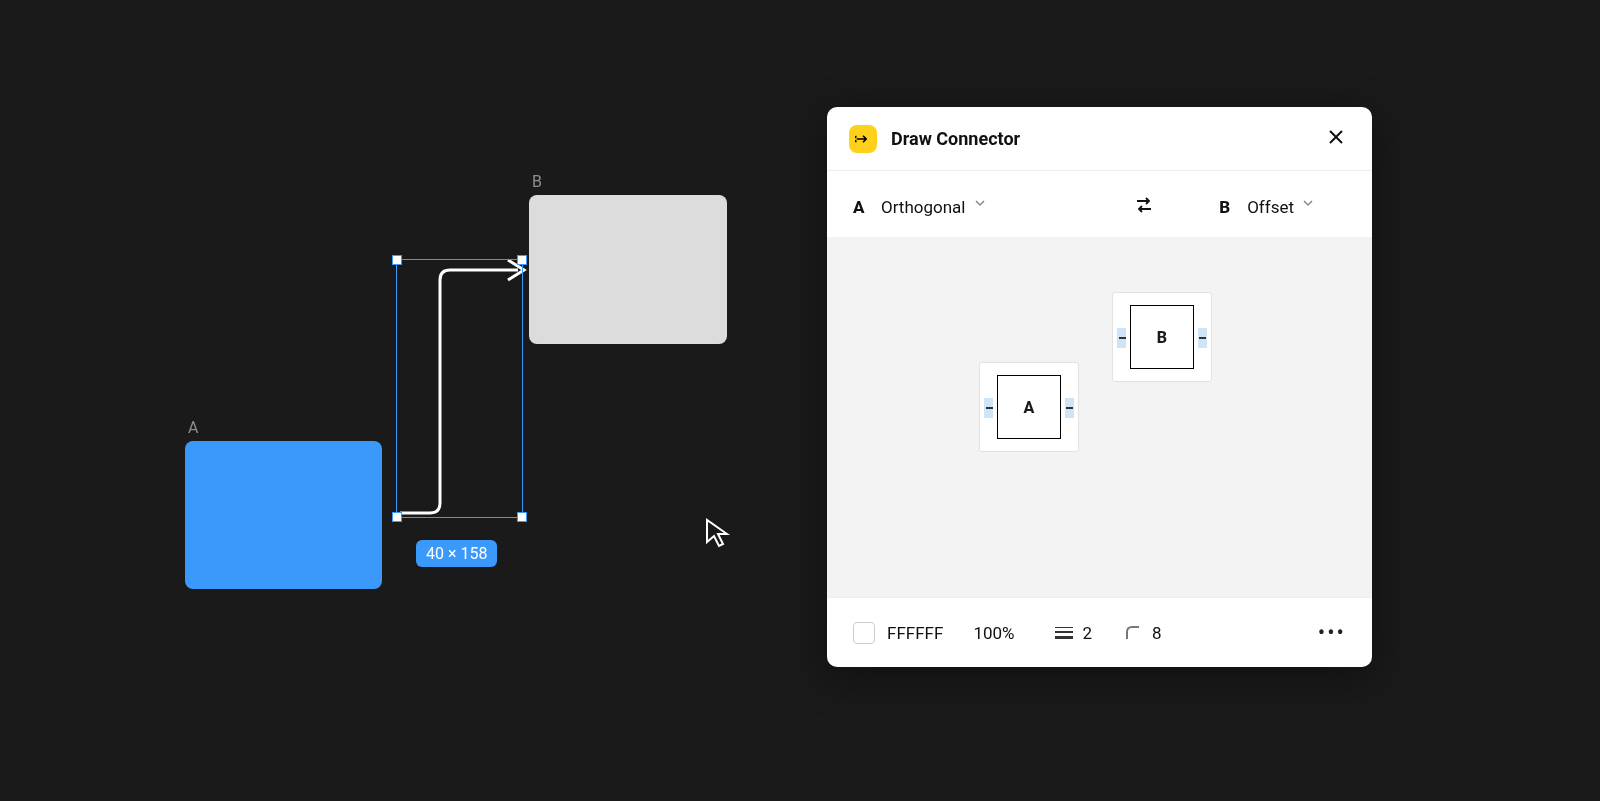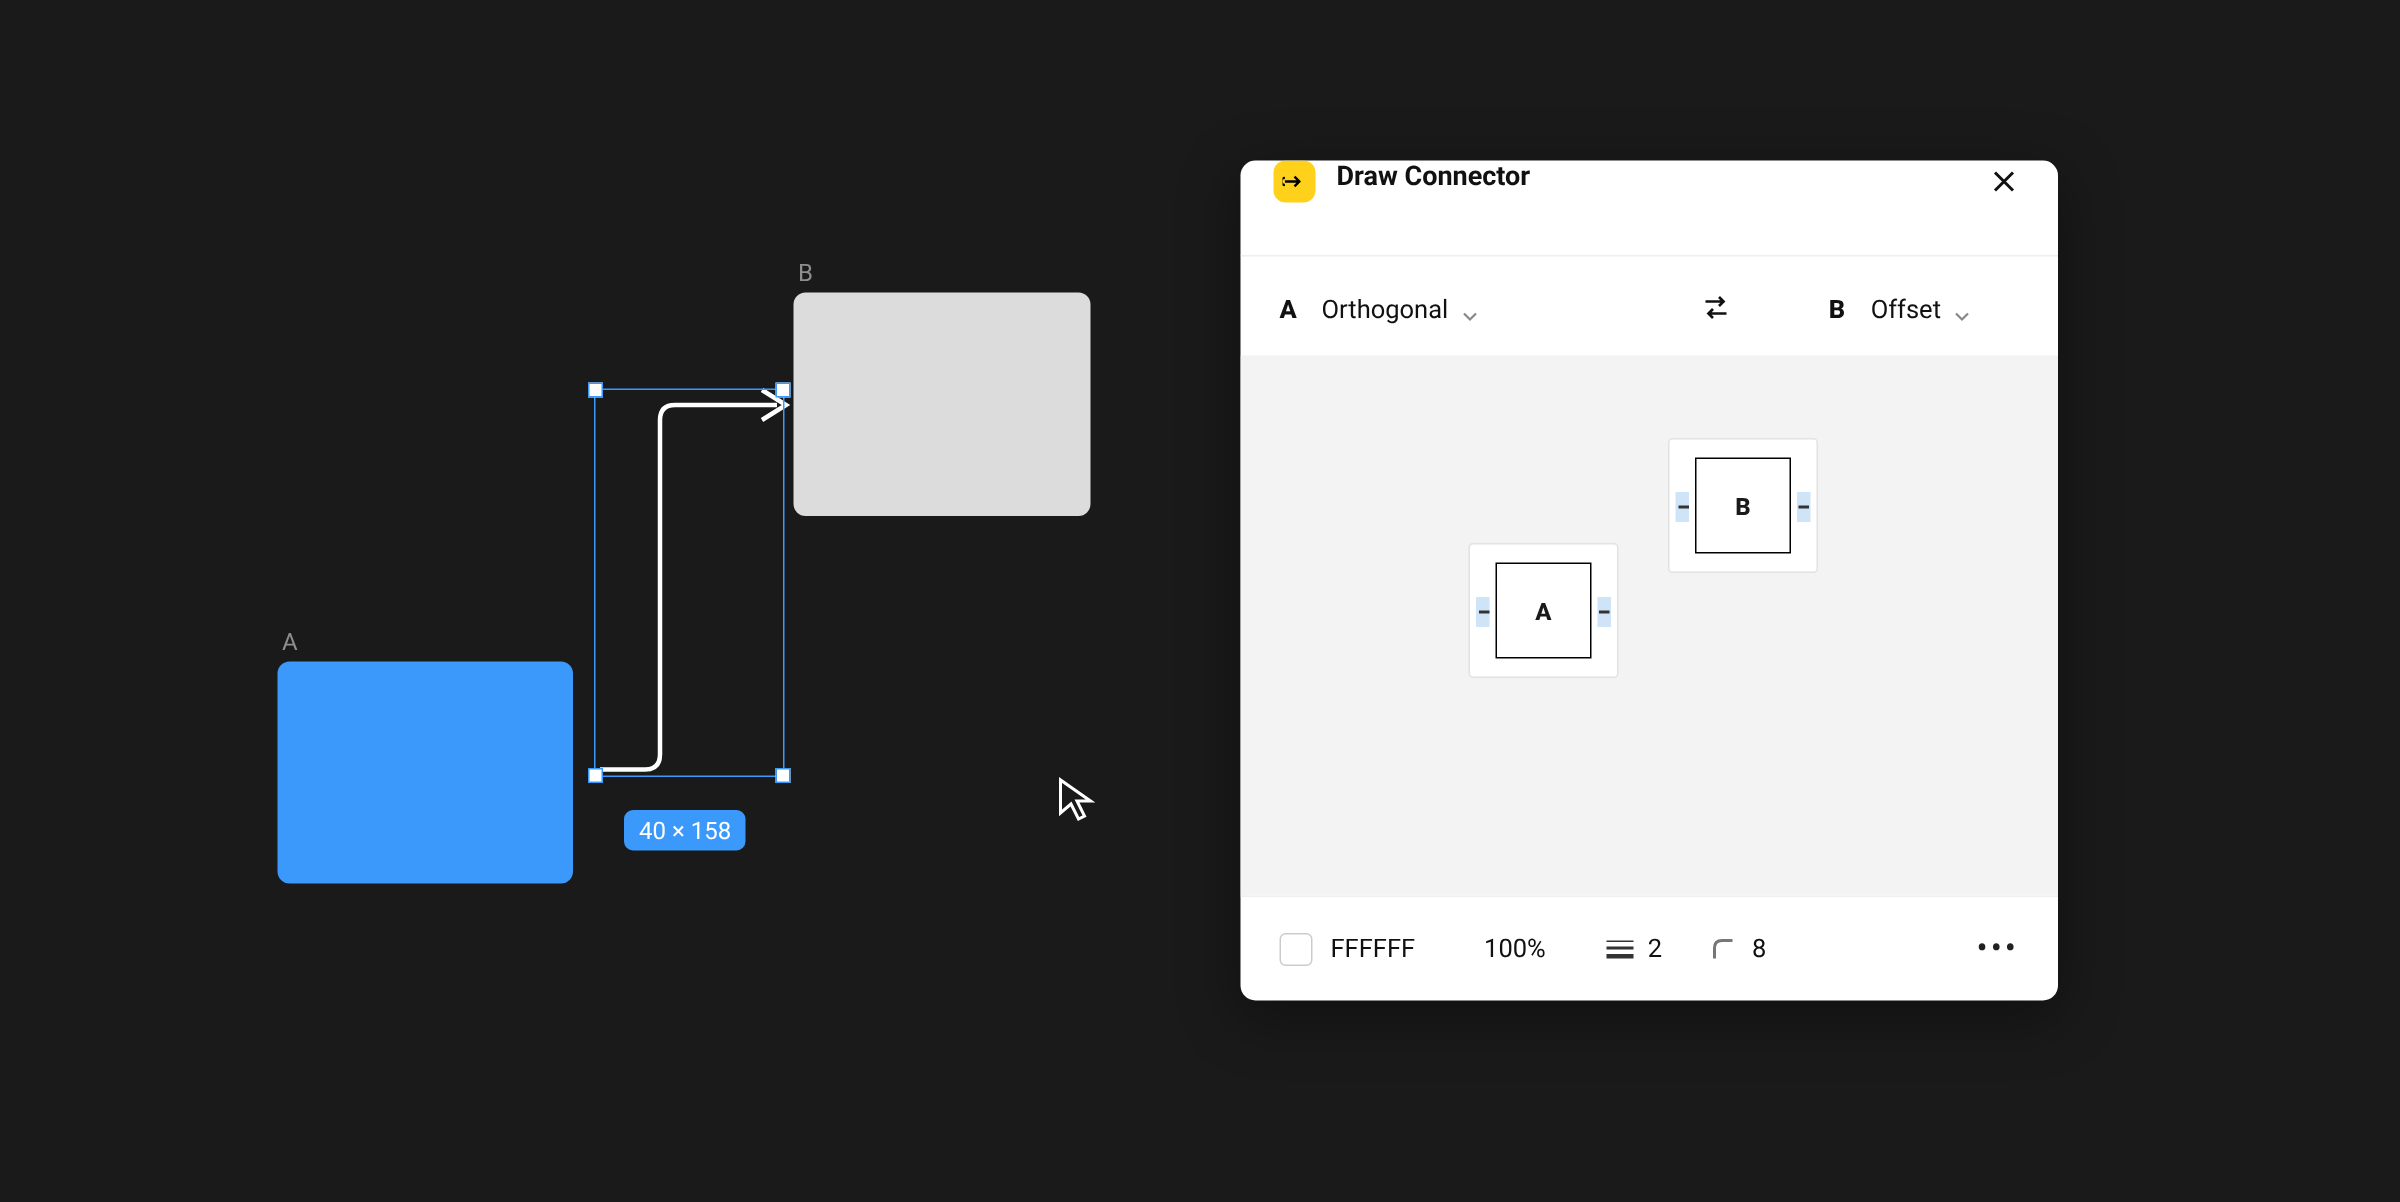--- a/index.html
+++ b/index.html
@@ -48,39 +48,39 @@
   
   .panel {
     position:absolute; left:827px; top:107px;
     width:545px; height:560px;
     background:#fff; border-radius:10px;
     box-shadow:0 10px 40px rgba(0,0,0,.4);
     display:flex; flex-direction:column;
     overflow:hidden;
   }
   .panel-header {
-    height:64px; display:flex; 
+    height:64px; display:flex; align-items:center;
     padding:0 22px; border-bottom:1px solid #eee;
   }
   .plugin-icon {
     width:28px; height:28px; border-radius:8px; background:#ffd11a;
     display:flex; align-items:center; justify-content:center;
     margin-right:14px; font-size:15px; font-weight:700;
   }
   .panel-title { font-size:18px; font-weight:700; color:#111; flex:1; }
   .close-btn { cursor:pointer; padding:4px; }
 
   .panel-row {
     display:flex; align-items:center;
     padding:18px 26px 12px 26px;
     gap:12px;
   }
   .end-label { font-weight:800; font-size:17px; width:16px; color:#111; }
   .dropdown {
-    display:flex; align-items:flex-end; gap:8px;
+    display:flex; align-items:flex-start; gap:8px;
     font-size:17px; color:#111; cursor:pointer;
     padding:4px 0;
   }
   .dropdown .chev { color:#888; }
   .swap-btn { cursor:pointer; padding:4px; }
 
   .offset-row {
     display:flex; align-items:center;
     padding:0 26px 22px 60px;
     gap:16px;
@@ -121,21 +121,21 @@
   .dash-al{left:5.5px;} .dash-ar{right:5.5px;}
   .dash-bl{left:5.5px;} .dash-br{right:5.5px;}
 
   .panel-footer {
     height:70px; display:flex; align-items:center;
     padding:0 26px; gap:20px; border-top:1px solid #eee;
     font-size:17px; color:#111;
   }
   .swatch { width:22px; height:22px; border:1.5px solid #ccc; border-radius:4px; background:#fff; }
   .foot-color { display:flex; align-items:center; gap:12px; cursor:pointer; }
-  .foot-opacity { cursor:pointer; margin-left:26px; }
+  .foot-opacity { cursor:pointer; margin-left:10px; }
   .foot-stroke { display:flex; align-items:center; gap:10px; cursor:pointer; margin-left:20px;}
   .foot-corner { display:flex; align-items:center; gap:10px; cursor:pointer; margin-left:12px;}
   .foot-more { margin-left:auto; cursor:pointer; font-size:22px; letter-spacing:2px; color:#222; }
 
   .stroke-icon-lines {
     width:18px; display:flex; flex-direction:column; gap:3px;
   }
   .stroke-icon-lines span { display:block; height:2px; background:#333; }
   .stroke-icon-lines span:nth-child(1){height:1px;}
   .stroke-icon-lines span:nth-child(3){height:3px;}

